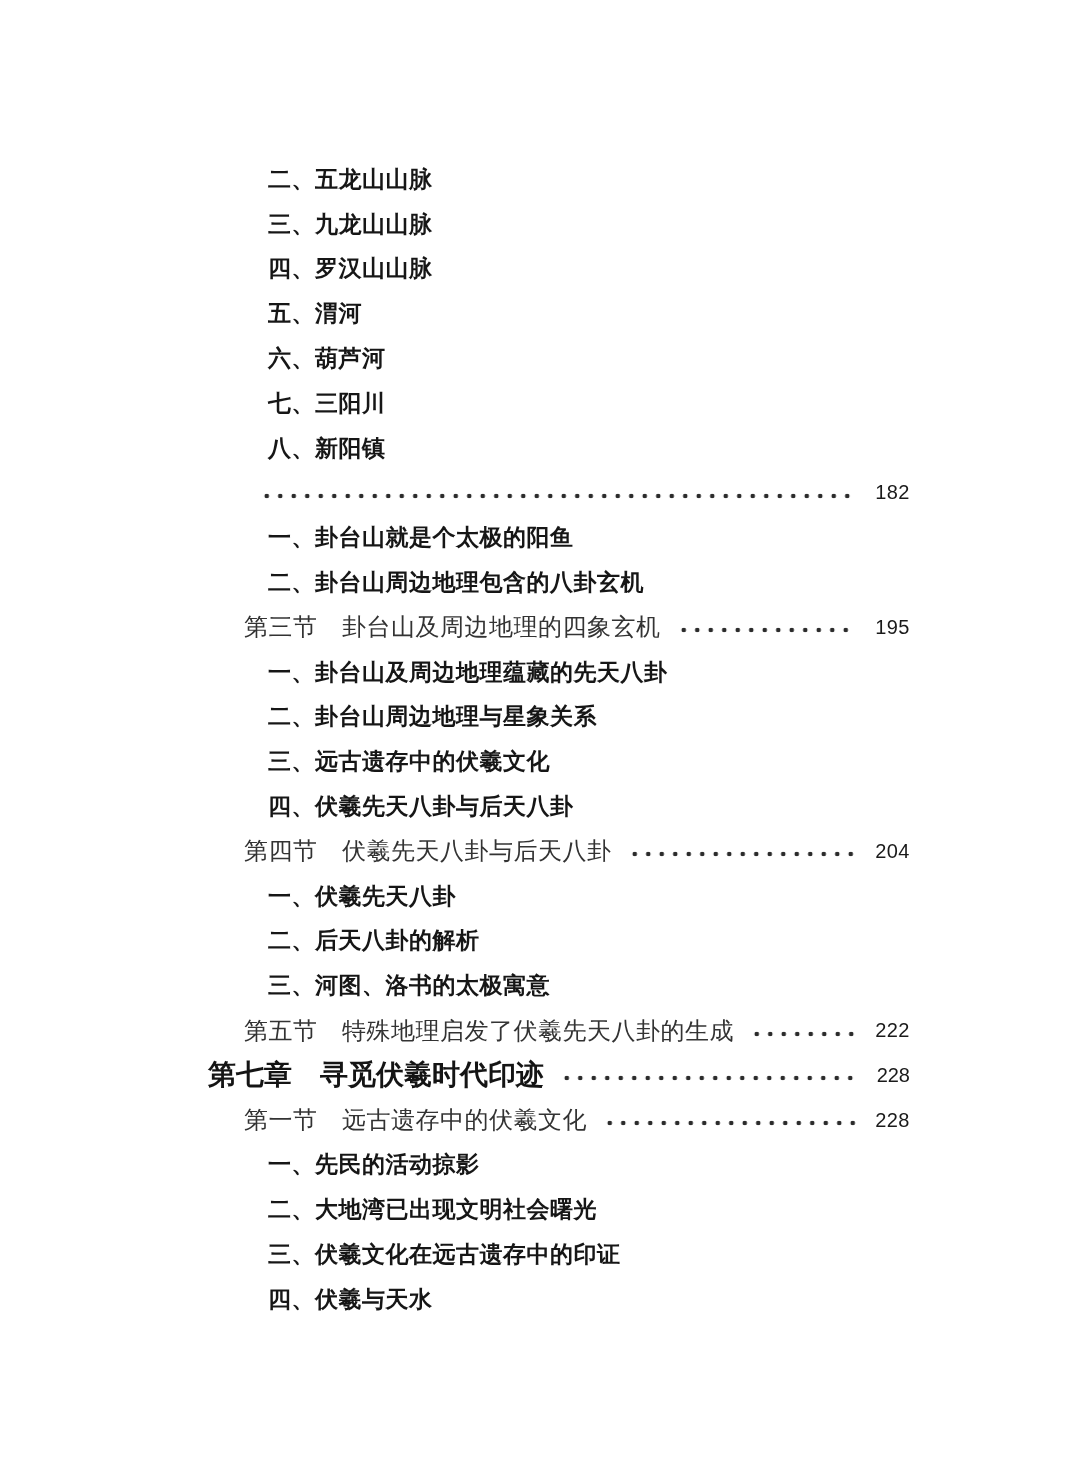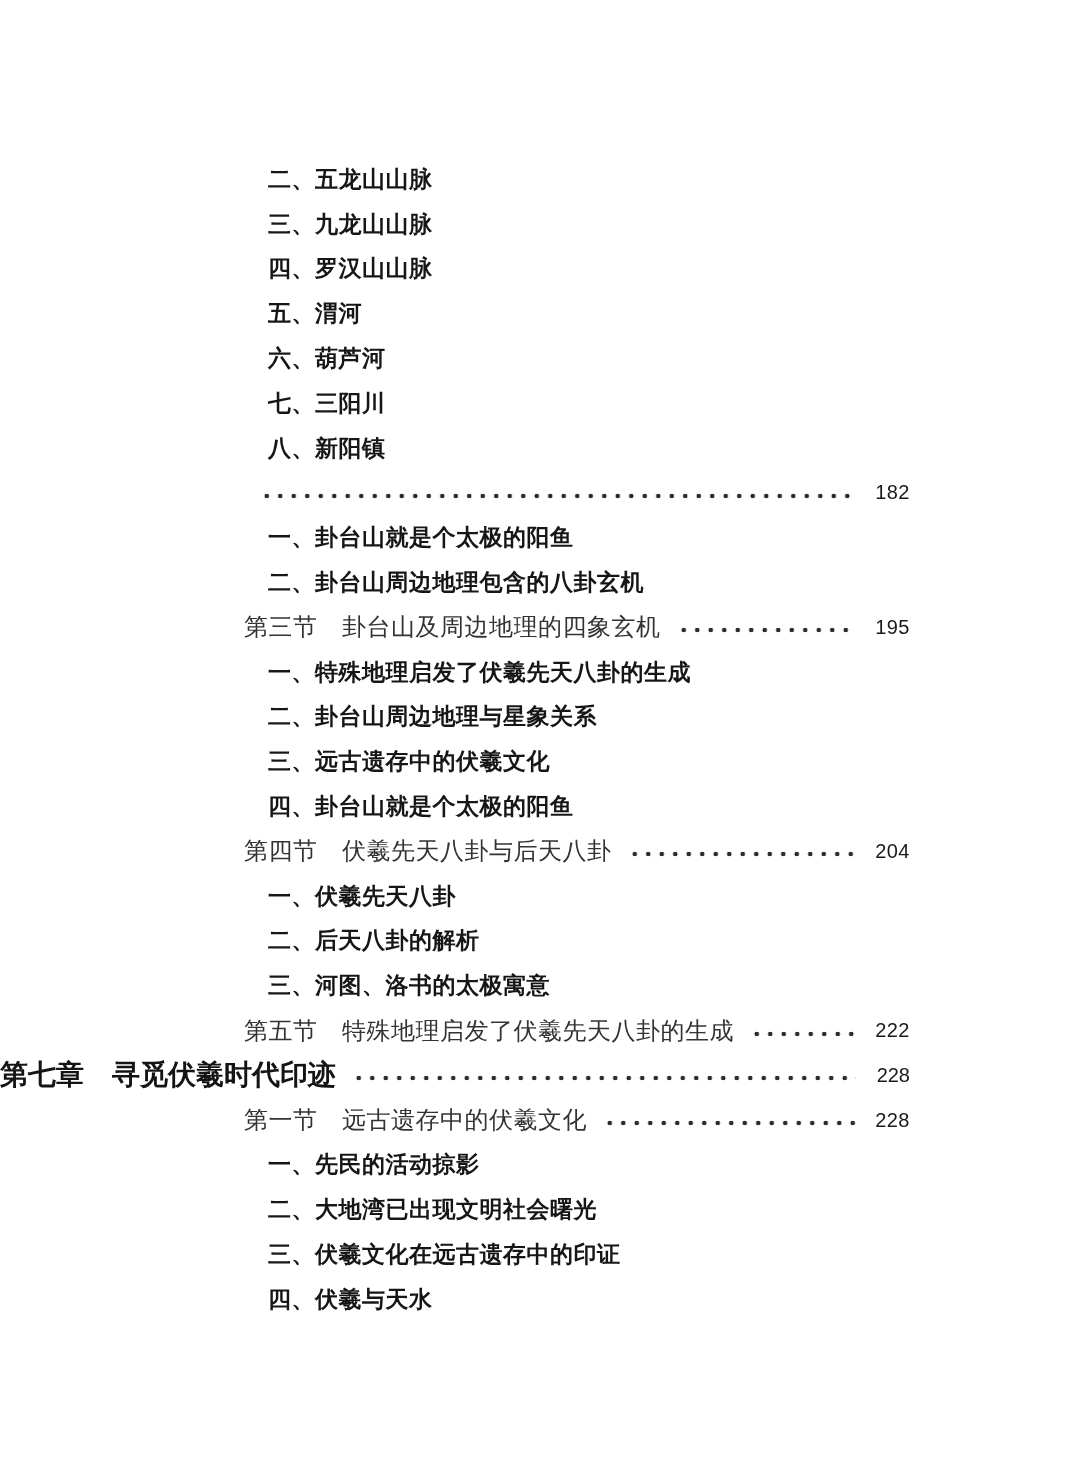--- a/index.html
+++ b/index.html
@@ -23,20 +23,21 @@
     right: 0;
   }
   .toc-row {
     height: 44.8px;
     display: flex;
     align-items: center;
     padding-right: 170px;
     box-sizing: border-box;
   }
   .toc-row.level-chapter {
+    padding-left: 208px;
     font-family: "Liberation Sans", sans-serif;
     font-weight: 700;
     font-size: 28px;
     color: #141414;
   }
   .toc-row.level-section {
     padding-left: 244px;
     font-weight: 400;
     font-size: 24px;
     color: #333333;
@@ -126,36 +127,36 @@
 
   </div>
 
   <div class="toc-row level-section">
     <span class="toc-label">第三节　卦台山及周边地理的四象玄机</span>
     <span class="toc-leader"></span>
     <span class="toc-page">195</span>
   </div>
 
   <div class="toc-row level-sub">
-    <span class="toc-label">一、特殊地理启发了伏羲先天八卦的生成</span>
+    <span class="toc-label">一、卦台山及周边地理蕴藏的先天八卦</span>
 
   </div>
 
   <div class="toc-row level-sub">
     <span class="toc-label">二、卦台山周边地理与星象关系</span>
 
   </div>
 
   <div class="toc-row level-sub">
     <span class="toc-label">三、远古遗存中的伏羲文化</span>
 
   </div>
 
   <div class="toc-row level-sub">
-    <span class="toc-label">四、卦台山就是个太极的阳鱼</span>
+    <span class="toc-label">四、伏羲先天八卦与后天八卦</span>
 
   </div>
 
   <div class="toc-row level-section">
     <span class="toc-label">第四节　伏羲先天八卦与后天八卦</span>
     <span class="toc-leader"></span>
     <span class="toc-page">204</span>
   </div>
 
   <div class="toc-row level-sub">

